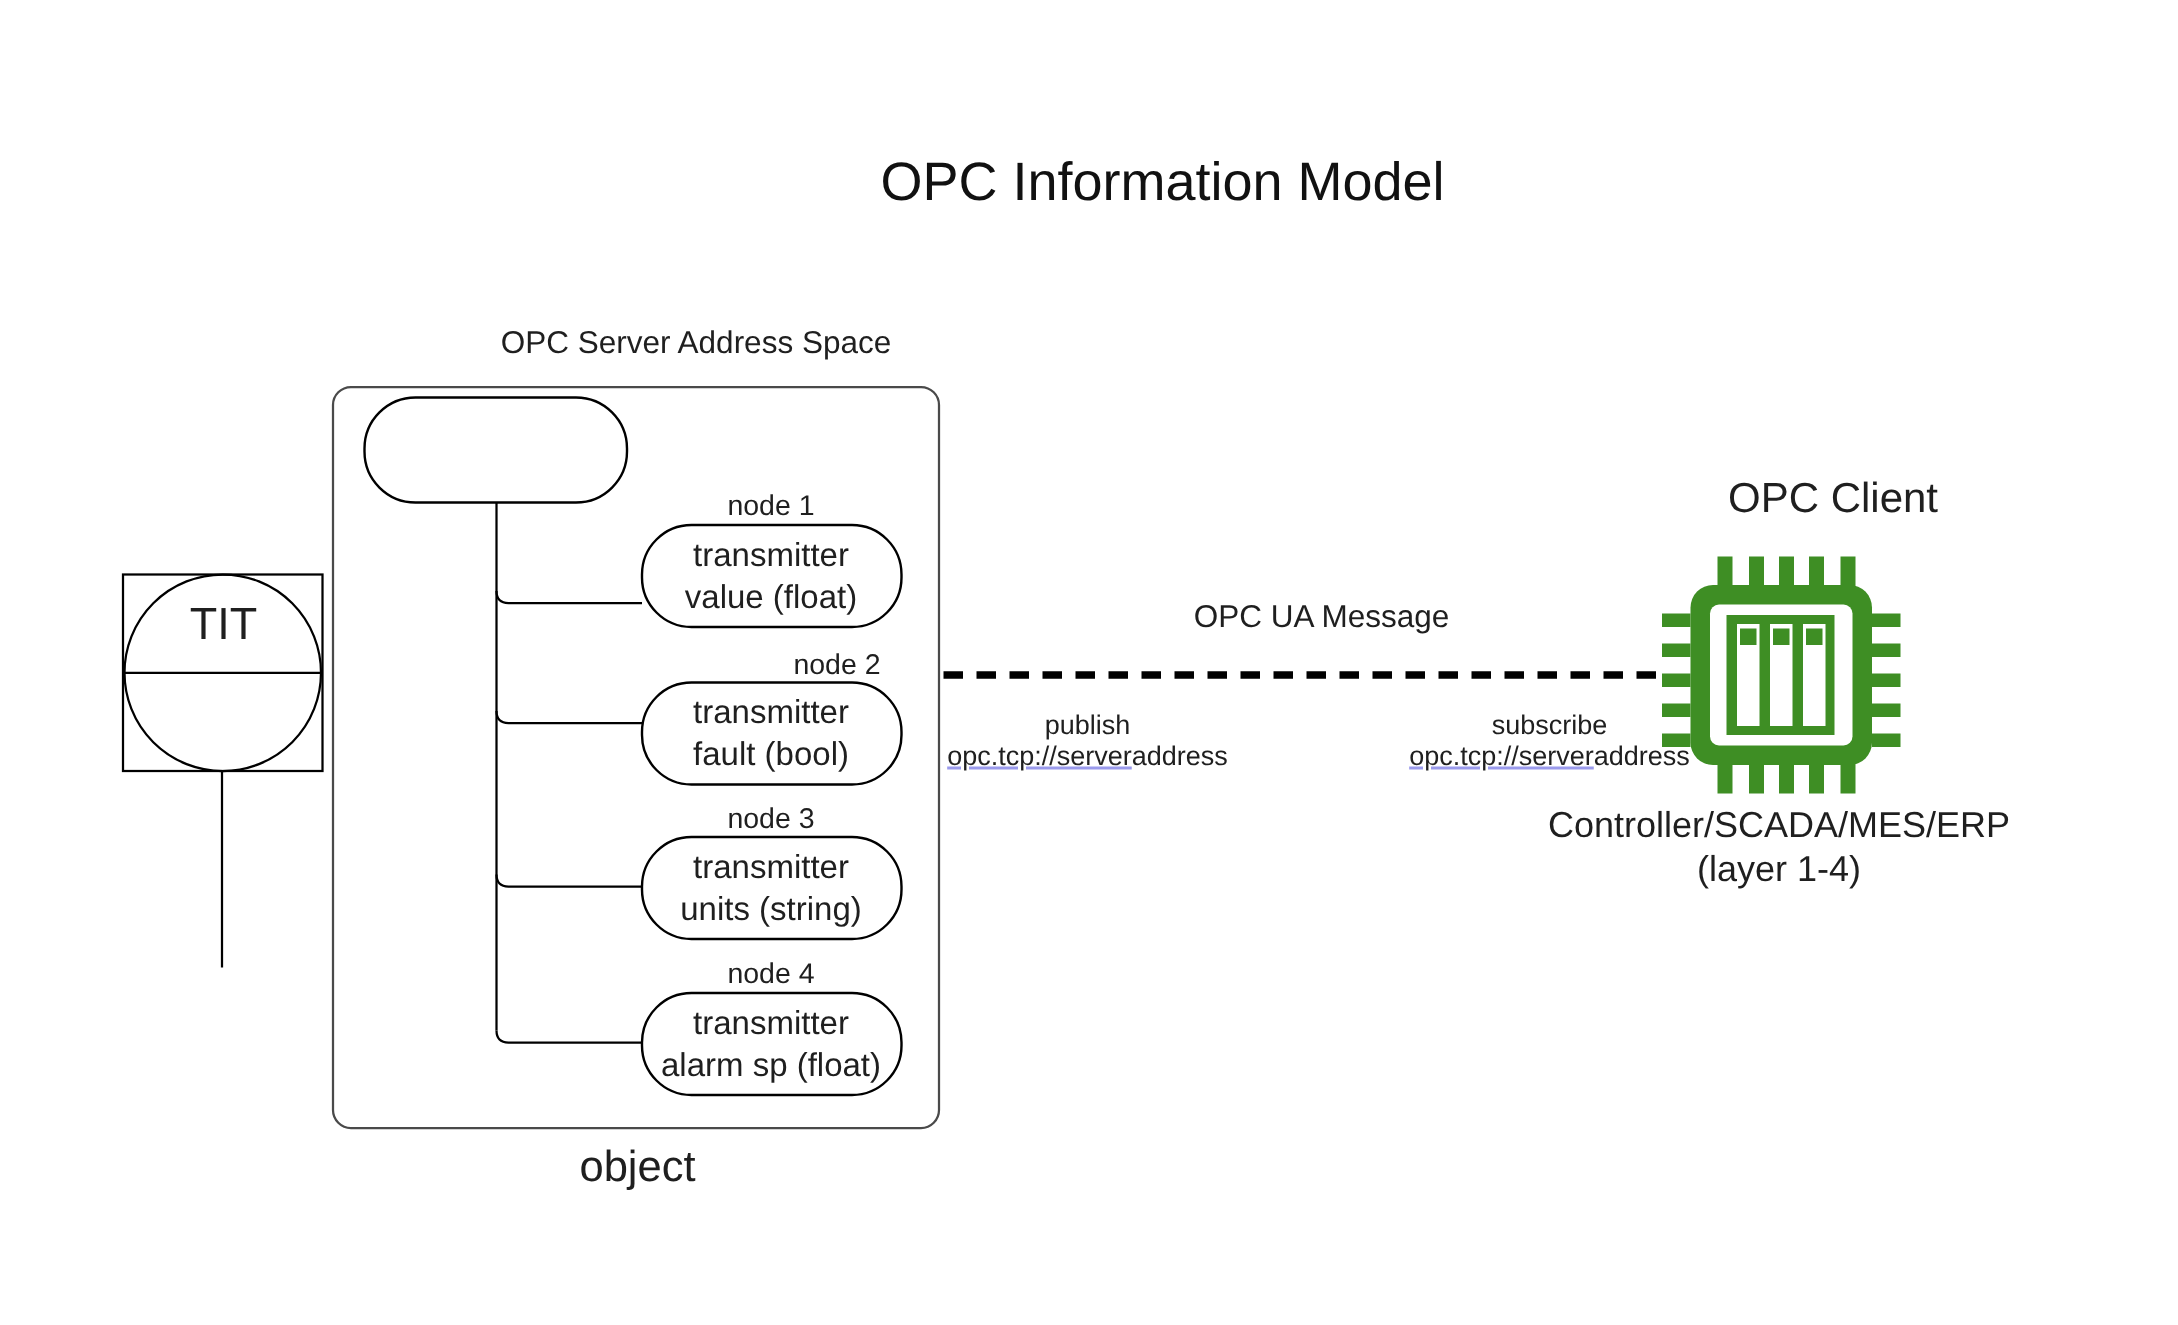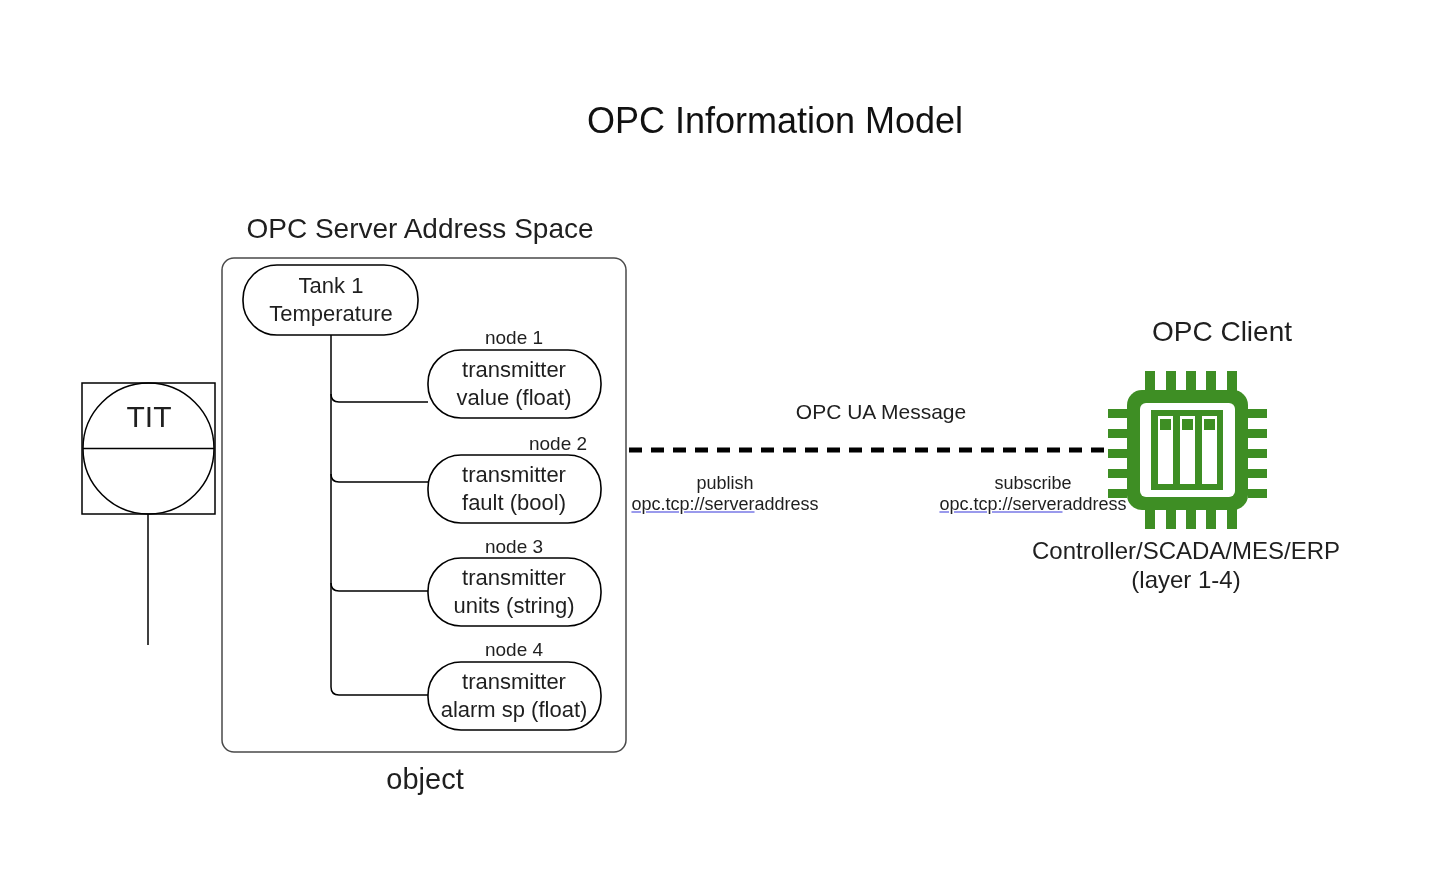--- a/index.html
+++ b/index.html
@@ -8,21 +8,21 @@
     --diagram-line:#000000;
     --container-border:#4A4A4A;
     --text:#1F1F1F;
   }
   html,body{margin:0;padding:0;background:#ffffff;}
   body{font-family:"Liberation Sans","DejaVu Sans",sans-serif;color:var(--text);}
   .stage{position:relative;width:1452px;height:851px;background:#fff;overflow:hidden;}
   .layer{position:absolute;left:0;top:0;}
   .abs{position:absolute;transform:translate(-50%,-50%);text-align:center;white-space:nowrap;}
   .t-title{font-size:36px;color:#111;}
-  .t-heading{font-size:28px;}
+  .t-heading{font-size:21px;margin-left:44px;}
   .t-object{font-size:29px;}
   .t-node{font-size:22px;line-height:28px;}
   .t-tag{font-size:19px;}
   .t-msg{font-size:21px;}
   .t-sub{font-size:18px;line-height:21px;}
   .t-client{font-size:28px;margin-left:40px;}
   .t-caption{font-size:24px;line-height:29px;}
   .t-tit{font-size:30px;}
   .lk{text-decoration:underline;text-decoration-color:var(--link-underline);text-decoration-thickness:2px;}
   svg .box{fill:#fff;stroke:var(--container-border);stroke-width:1.5px;}
@@ -97,24 +97,20 @@
       <rect x="1160" y="419" width="11" height="11"></rect>
       <rect x="1182" y="419" width="11" height="11"></rect>
       <rect x="1204" y="419" width="11" height="11"></rect>
     </g>
   </svg>
 
   <div class="abs t-title" style="left:775px;top:121px;">OPC Information Model</div>
 
   <div class="abs t-heading" style="left:420px;top:229px;">OPC Server Address Space</div>
 
-  <div class="abs t-node" style="left:331px;top:300px;">
-    <div>Tank 1</div>
-    <div>Temperature</div>
-  </div>
 
   <div class="abs t-tag" style="left:514px;top:338px;">node 1</div>
   <div class="abs t-node" style="left:514px;top:384px;">
     <div>transmitter</div>
     <div>value (float)</div>
   </div>
 
   <div class="abs t-tag" style="left:514px;top:444px;margin-left:44px;">node 2</div>
   <div class="abs t-node" style="left:514px;top:489px;">
     <div>transmitter</div>

